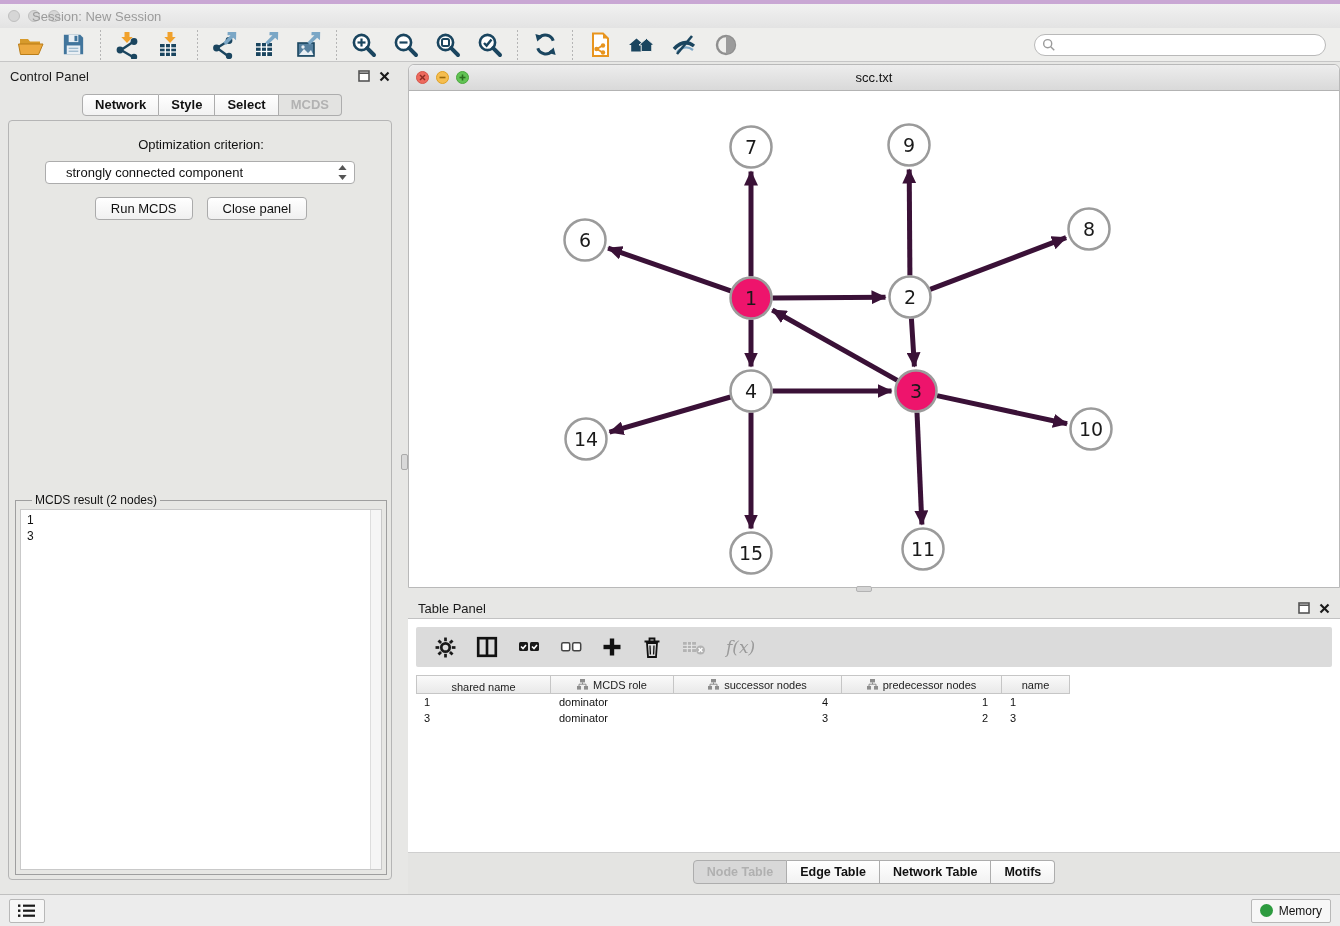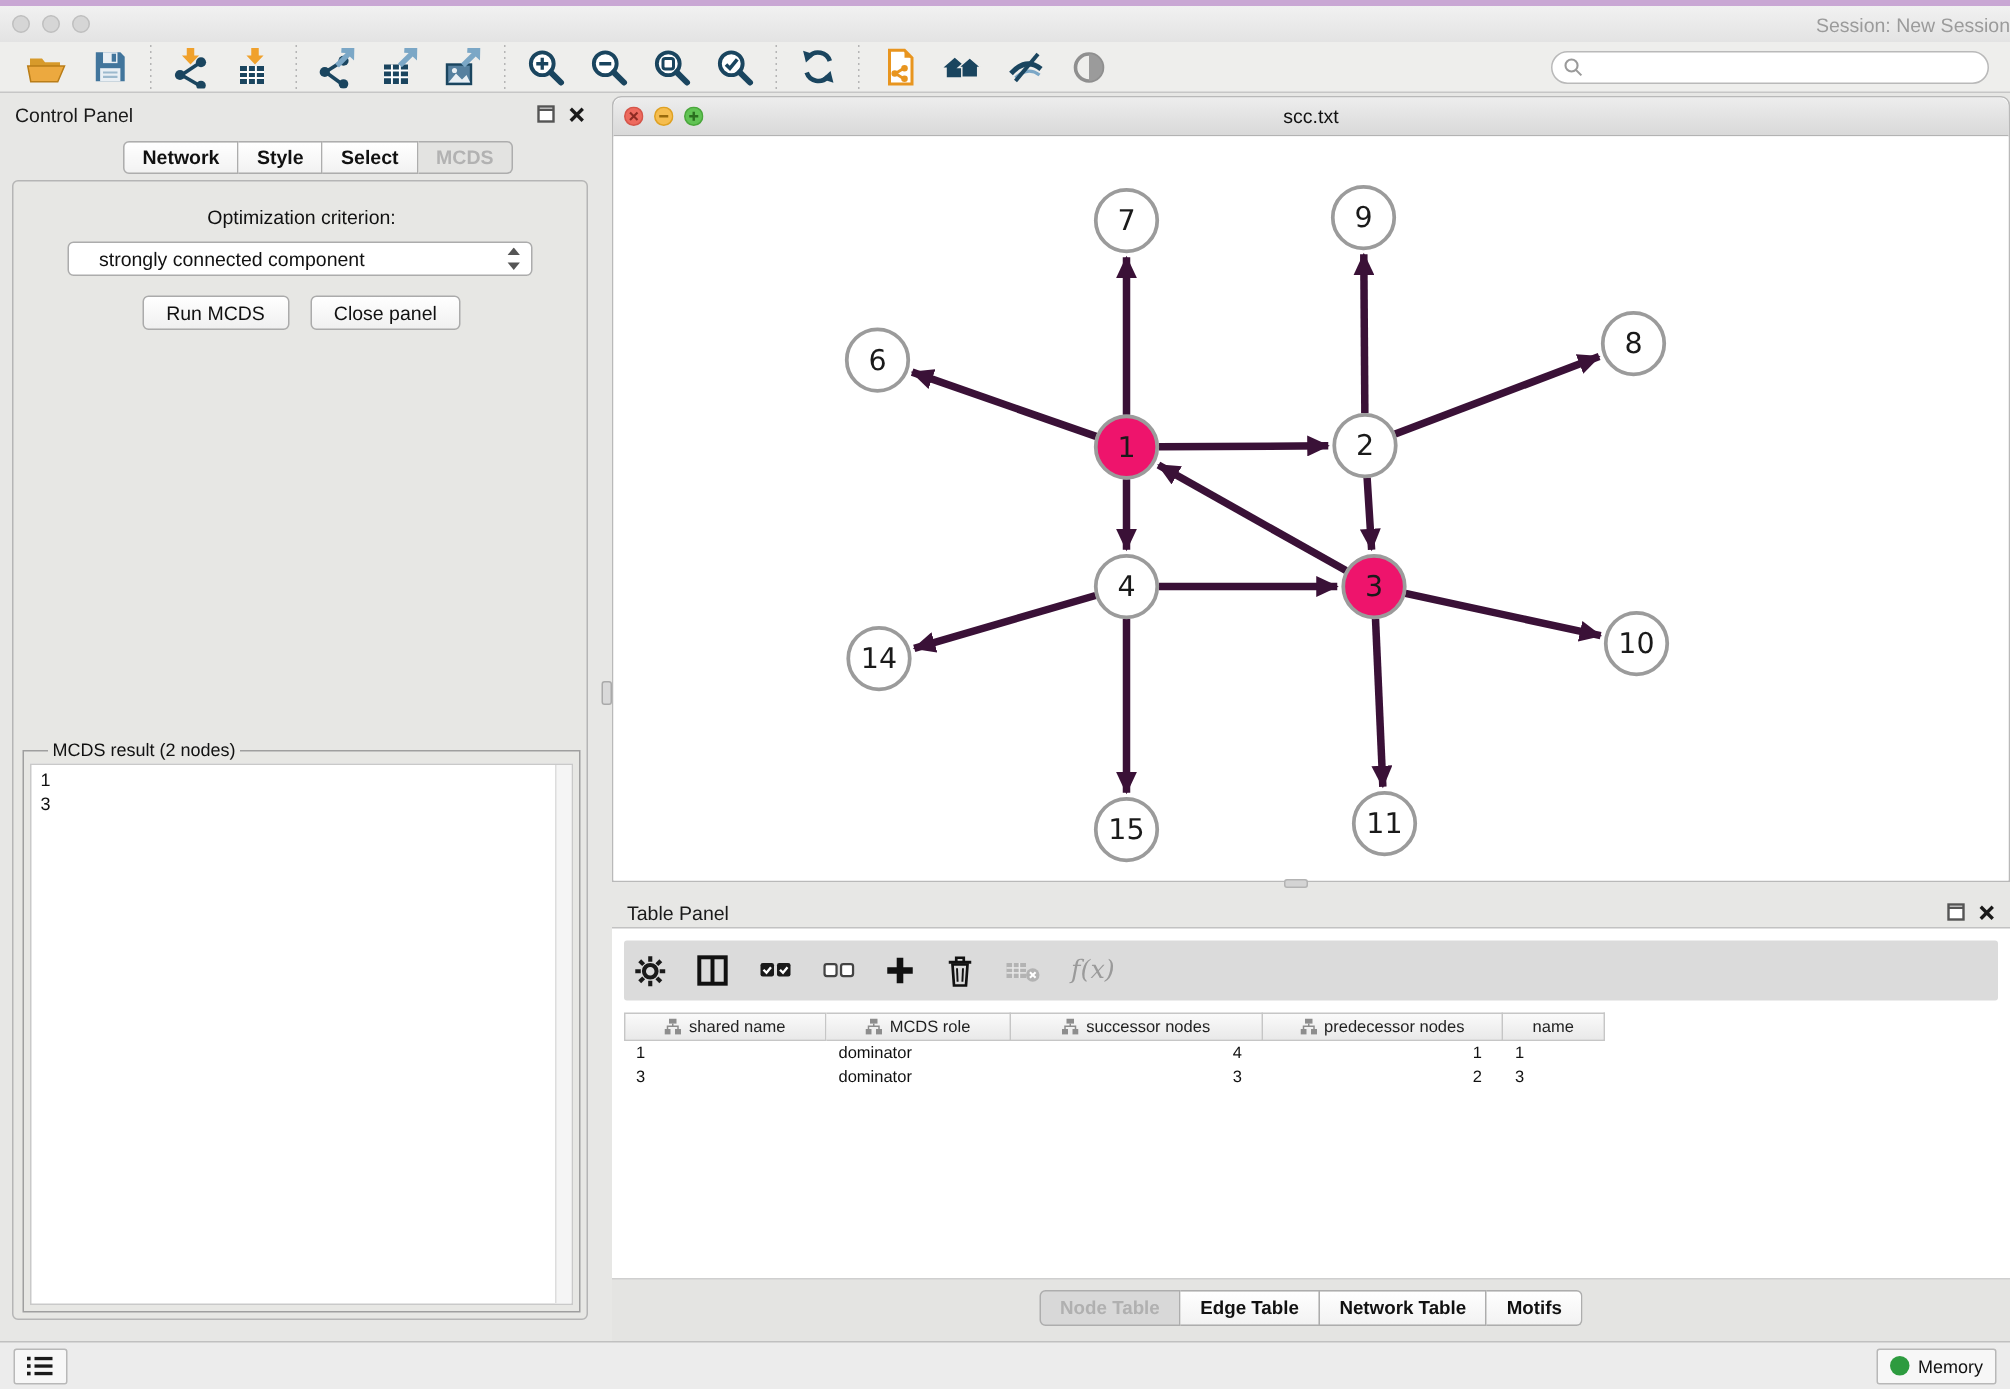--- a/index.html
+++ b/index.html
@@ -4,21 +4,21 @@
 <style>
   * { margin:0; padding:0; box-sizing:border-box; }
   html,body { width:1340px; height:926px; }
   body { font-family:"Liberation Sans", sans-serif; background:#ececec; position:relative; overflow:hidden; }
   .abs { position:absolute; }
 
   
   #accent-strip { left:0; top:0; width:1340px; height:4px; background:#c9a7d4; }
   #titlebar { left:0; top:4px; width:1340px; height:24px; background:linear-gradient(#f1f1f1,#e3e3e3); display:flex; align-items:center; }
   .traffic-inactive { width:12px; height:12px; border-radius:50%; background:#d6d6d6; border:1px solid #bfbfbf; margin-left:8px; }
-  #titlebar .title { position:absolute; left:0; right:0; text-align:right; font-size:13px; color:#9b9b9b;margin-left:32px; }
+  #titlebar .title { position:absolute; left:0; right:0; text-align:left; font-size:13px; color:#9b9b9b;margin-left:32px; }
 
   #toolbar { left:0; top:28px; width:1340px; height:34px; background:#eeeeec; border-bottom:1px solid #c6c6c6; display:flex; align-items:center; padding:0 10px; }
   .tb-icon { width:34px; height:30px; display:flex; align-items:center; justify-content:center; margin:0 4px; }
   .tb-sep { width:1px; height:30px; margin:0 6px; background-image:linear-gradient(#b5b5b5 40%, transparent 40%); background-size:1px 4px; }
   #search-wrap { margin-left:auto; margin-right:4px; width:292px; height:22px; border:1px solid #b9b9b9; border-radius:12px; background:#fff; display:flex; align-items:center; padding-left:7px; }
   #search-wrap input { border:none; outline:none; flex:1; height:18px; font-size:12px; font-family:"Liberation Sans",sans-serif; background:transparent; }
 
   
   #main { left:0; top:62px; width:1340px; height:832px; background:#e7e7e5; }
 
@@ -55,21 +55,21 @@
   #net-window { left:0; top:2px; width:932px; height:524px; background:#fff; border:1px solid #b9b9b9; border-radius:6px 6px 0 0; }
   #net-titlebar { height:26px; background:linear-gradient(#ededed,#d9d9d9); border-bottom:1px solid #b3b3b3; border-radius:6px 6px 0 0; display:flex; align-items:center; position:relative; }
   .traffic { width:13px; height:13px; border-radius:50%; margin-left:7px; }
   .traffic svg { display:block; }
   #net-titlebar .title { position:absolute; left:0; right:0; text-align:center; font-size:13px; color:#111; }
   #net-canvas { position:relative; width:930px; height:496px; background:#fff; overflow:hidden; }
 
   
   #table-panel { left:0; top:532px; width:932px; height:300px; }
   #tp-body { position:absolute; left:0; top:24px; width:932px; height:276px; background:#fff; border-top:1px solid #c2c2c2; }
-  #tp-toolbar { position:absolute; left:8px; top:8px; right:8px; height:40px; background:#dbdbdb; border-radius:2px; display:flex; align-items:center; gap:20px; padding-left:7px; }
+  #tp-toolbar { position:absolute; left:8px; top:8px; right:8px; height:40px; background:#dbdbdb; border-radius:2px; display:flex; align-items:center; gap:20px; padding-left:19px; }
   .tpi { display:flex; align-items:center; justify-content:center; }
   .fx-label { font-family:"DejaVu Serif", serif; font-style:italic; font-size:17px; color:#9a9a9a; }
   #tp-table { position:absolute; left:8px; top:56px; }
   .thead { display:flex; height:19px; }
   .th { background:linear-gradient(#fafafa,#e9e9e9); border:1px solid #c6c6c6; border-left-width:0; display:flex; align-items:center; justify-content:center; gap:5px; font-size:11px; color:#222; }
   .th:first-child { border-left-width:1px; }
   .tbody .tr { display:flex; height:16px; }
   .td { font-size:11px; color:#111; display:flex; align-items:center; padding:0 8px; }
   .td.right { justify-content:flex-end; padding-right:14px; }
   #tp-tabs-strip { position:absolute; left:0; bottom:0; width:932px; height:42px; background:#e4e4e2; border-top:1px solid #cfcfcf; display:flex; justify-content:center; align-items:flex-start; padding-top:7px; }
@@ -497,21 +497,21 @@
               <g stroke="#fff" stroke-width="1.4">
                   <line x1="16.6" y1="10.1" x2="20.4" y2="13.9"></line>
                   <line x1="20.4" y1="10.1" x2="16.6" y2="13.9"></line>
                 </g>
             </svg>
           </span>
           <span class="tpi fx-label">f(x)</span>
         </div>
         <div id="tp-table">
           <div class="thead" id="table-head">
-              <div class="th" style="width: 135px;">
+              <div class="th" style="width: 135px; flex-direction: column;">
                 <svg width="11" height="11" viewBox="0 0 11 11">
                   <rect x="3" y="0" width="5" height="3.4" fill="#8d8d8d"></rect>
                   <rect x="0" y="7" width="4" height="3.6" fill="#8d8d8d"></rect>
                   <rect x="7" y="7" width="4" height="3.6" fill="#8d8d8d"></rect>
                   <path d="M5.5 3.4 V5.2 M2 7 V5.2 H9 V7" stroke="#8d8d8d" fill="none"></path>
                 </svg>
                 <span>shared name</span>
               </div>
               <div class="th" style="width: 123px;">
                 <svg width="11" height="11" viewBox="0 0 11 11">

